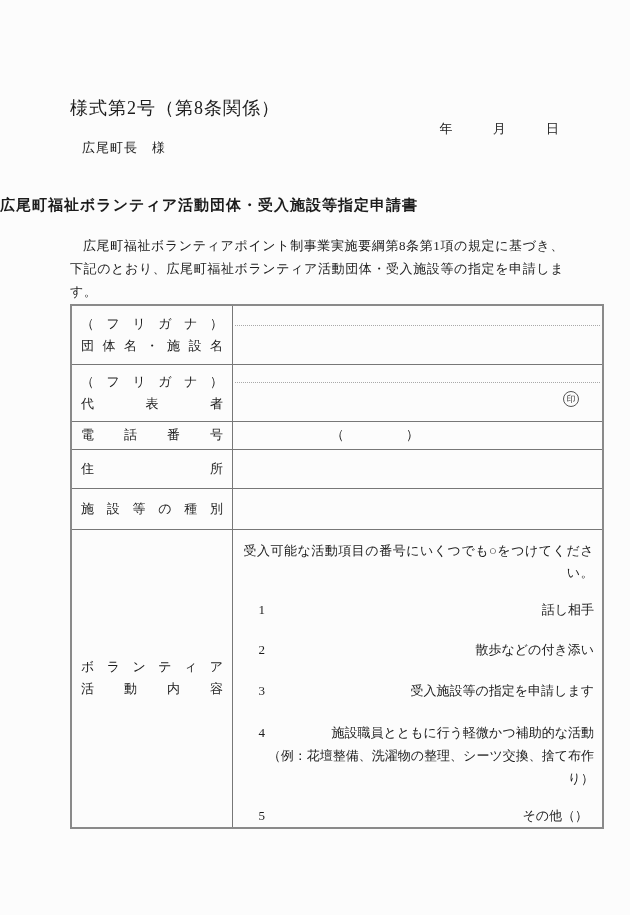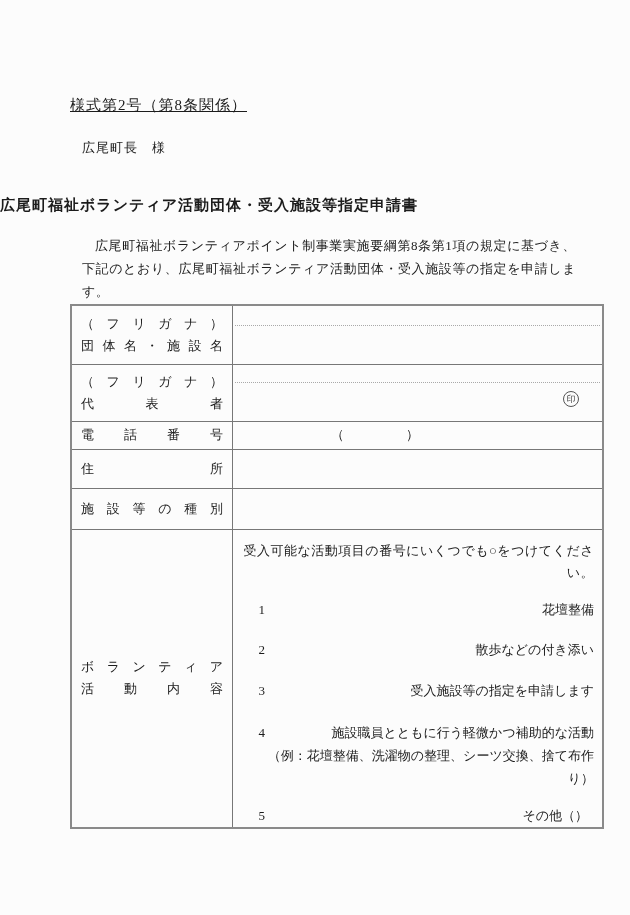--- a/index.html
+++ b/index.html
@@ -5,28 +5,28 @@
   html,body{margin:0;padding:0;}
   body{
     width:630px;height:915px;
     background:#fcfcfc;
     font-family:"Liberation Serif","DejaVu Serif",serif;
     color:#1c1c1c;
     position:relative;
     overflow:hidden;
   }
   .sheet{position:absolute;inset:0;}
-  .form-number{position:absolute;left:70px;top:96px;font-size:15px;letter-spacing:1px;text-decoration:underline;}
+  .form-number{position:absolute;left:70px;top:96px;font-size:18px;letter-spacing:1px;}
   .date-line{position:absolute;top:120px;right:71px;font-size:13px;}
   .date-line span{margin-left:37px;}
   .addressee{position:absolute;left:82px;top:139px;font-size:13px;letter-spacing:1px;}
   .doc-title{position:absolute;left:0;top:196px;width:100%;text-align:left;
     font-size:15px;font-weight:bold;letter-spacing:1px;}
   .body-text{position:absolute;left:70px;top:234px;width:494px;font-size:13px;
-    line-height:23px;text-indent:1em;text-align:justify;letter-spacing:0.5px;margin-left:12px;}
+    line-height:23px;text-indent:1em;text-align:justify;letter-spacing:0.5px;}
   table.app-table{
     position:absolute;left:70px;top:304px;
     border-collapse:collapse;table-layout:fixed;
     border:2px solid #8a8a8a;
   }
   table.app-table td{
     border:1px solid #777;
     font-size:13px;
     padding:0 9px;
     vertical-align:middle;
@@ -64,20 +64,25 @@
   .item-note{margin-left:8px;line-height:23px;}
   .close-paren{flex:0 0 auto;}
 </style>
 </head>
 <body>
 
 <div class="sheet">
 
   <div class="form-number">様式第2号（第8条関係）</div>
 
+  <div class="date-line">
+    <span>年</span>
+    <span>月</span>
+    <span>日</span>
+  </div>
 
   <div class="addressee">広尾町長　様</div>
 
   <div class="doc-title">広尾町福祉ボランティア活動団体・受入施設等指定申請書</div>
 
   <div class="body-text">広尾町福祉ボランティアポイント制事業実施要綱第8条第1項の規定に基づき、下記のとおり、広尾町福祉ボランティア活動団体・受入施設等の指定を申請します。</div>
 
   <table class="app-table">
     <tbody>
         <tr class="r-org">
@@ -186,21 +191,21 @@
                 <span>内</span>
                 <span>容</span>
               </div>
         </div>
       </td>
       <td class="col-value activity-cell">
         <div class="activity-instruction">受入可能な活動項目の番号にいくつでも○をつけてください。</div>
 
         <div class="activity-item item-1">
           <span class="no">1</span>
-          <span class="txt">花壇整備</span>
+          <span class="txt">話し相手</span>
         </div>
 
         <div class="activity-item item-2">
           <span class="no">2</span>
           <span class="txt">散歩などの付き添い</span>
         </div>
 
         <div class="activity-item item-3">
           <span class="no">3</span>
           <span class="txt">受入施設等の指定を申請します</span>

